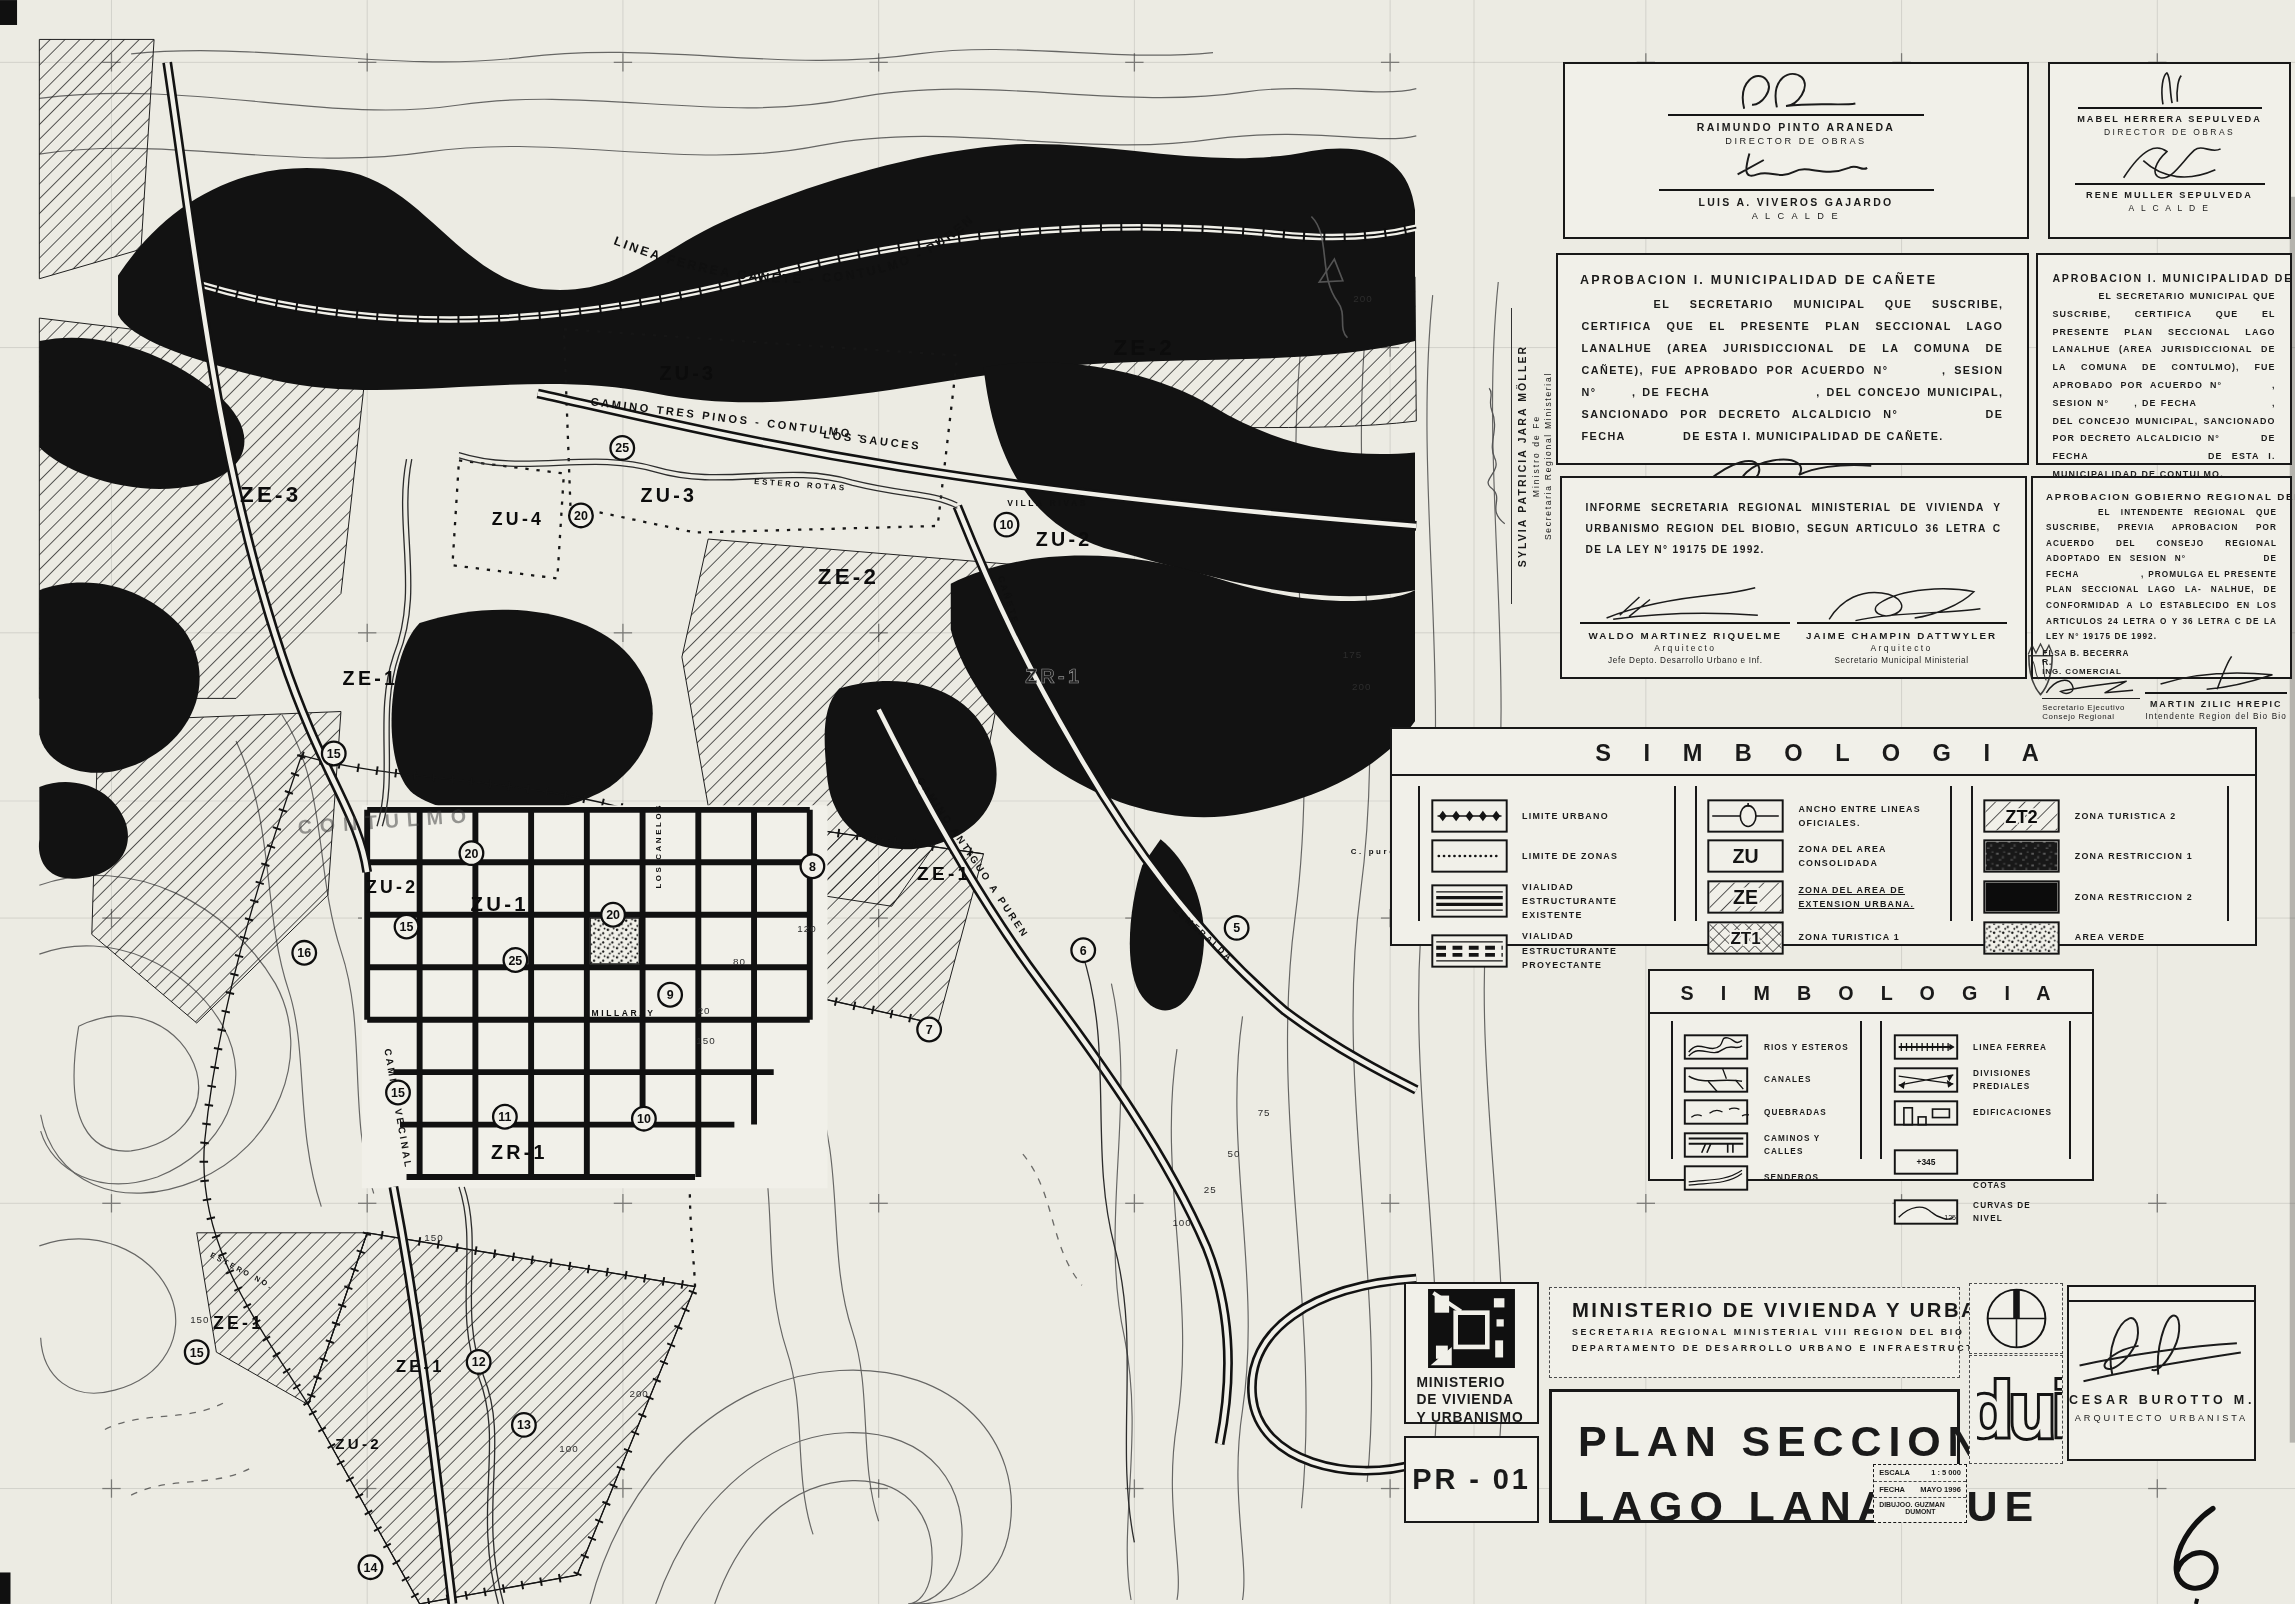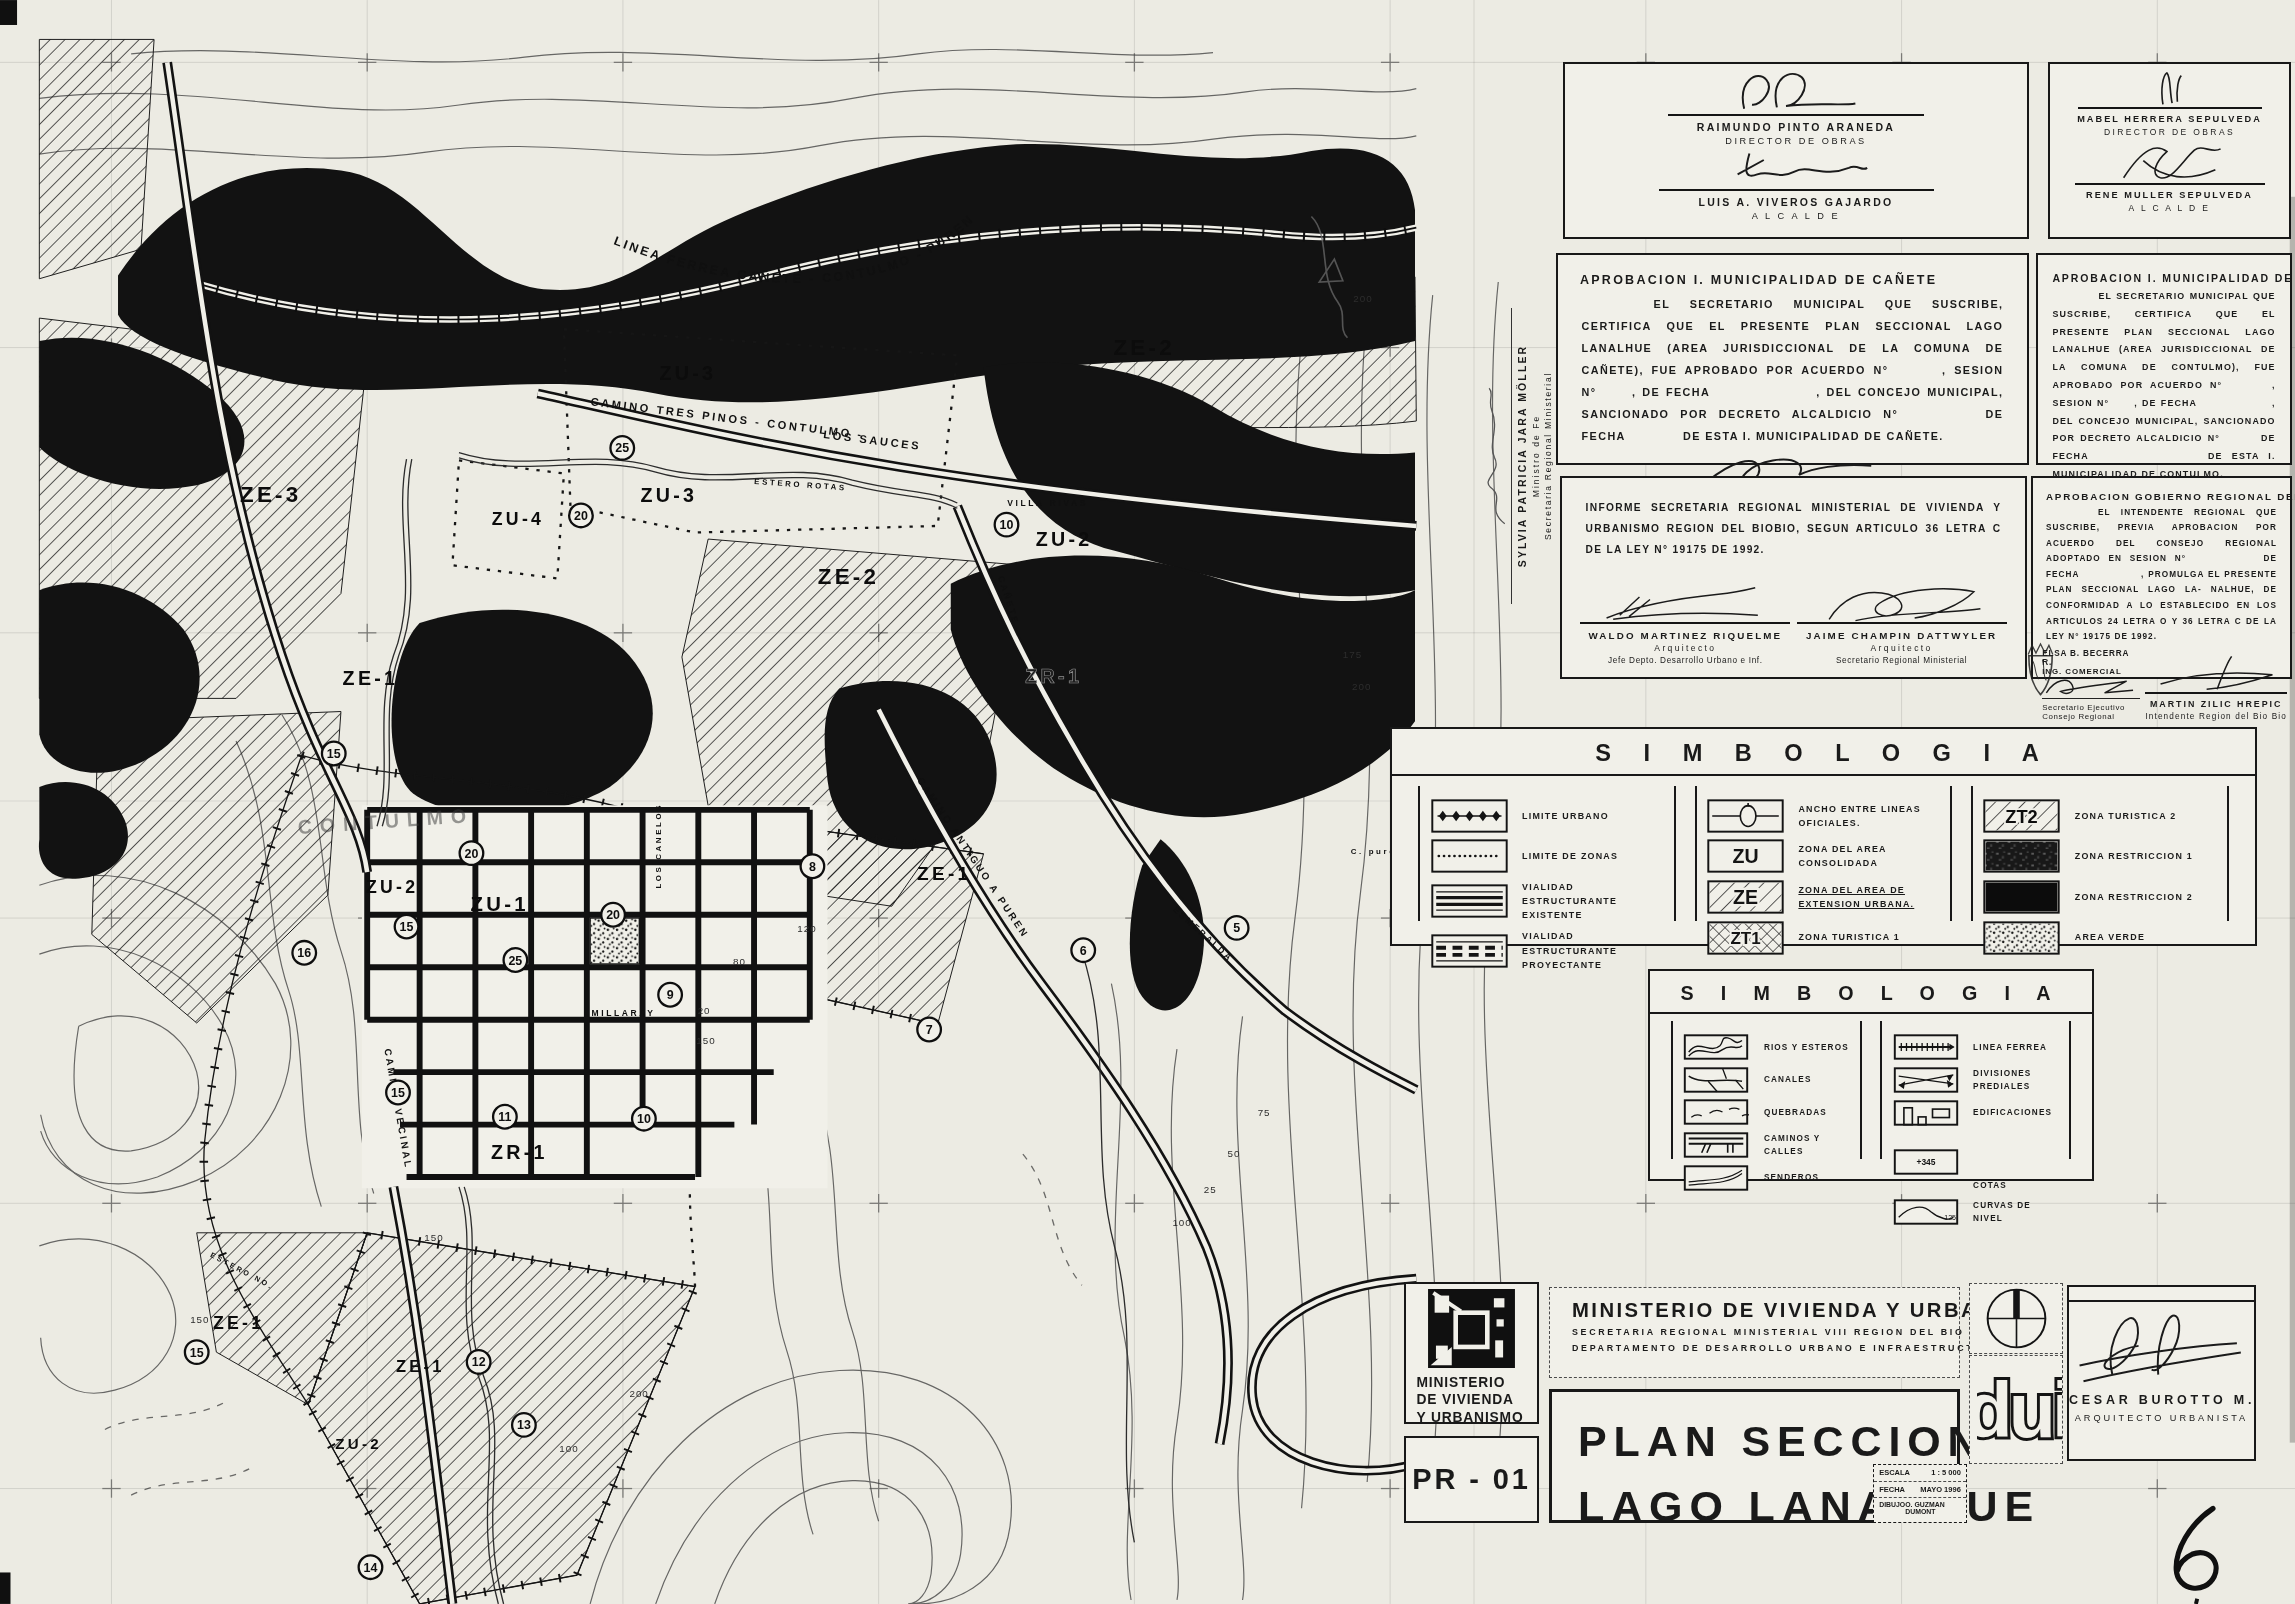--- a/index.html
+++ b/index.html
@@ -561,21 +561,21 @@
       <div class="role" style="font-size:8.5px">Arquitecto</div>
       <div class="role" style="font-size:8.2px;letter-spacing:.08em">Jefe Depto. Desarrollo Urbano e Inf.</div>
     </div>
     <div style="width:210px">
       <svg class="sig-svg" width="171" height="37" viewBox="0 0 260 56">
         <path d="M20,52 C40,20 70,8 100,12 C130,16 140,36 120,44 C100,52 80,40 96,28 C130,4 200,2 240,10 C220,30 180,46 150,50 M60,54 C120,40 200,44 250,36" stroke="#1b1b1b" stroke-width="2.2" fill="none"></path>
       </svg>
       <div class="sigline"></div>
       <div class="name" style="font-size:9.8px">JAIME CHAMPIN DATTWYLER</div>
       <div class="role" style="font-size:8.5px">Arquitecto</div>
-      <div class="role" style="font-size:8.2px;letter-spacing:.08em">Secretario Regional Ministerial</div>
+      <div class="role" style="font-size:8.2px;letter-spacing:.08em">Secretario Municipal Ministerial</div>
     </div>
   </div>
 </div>
 
 <div class="bx typed" style="left:2031px;top:476px;width:261px;height:203px">
   <div class="ap-title" style="font-size:9.8px;margin:13px 13px 2.6px">APROBACION GOBIERNO REGIONAL DEL BIOBIO</div>
   <div class="ap-body" style="font-size:8.2px;margin:1.3px 13px;text-indent:52px;line-height:1.9">EL INTENDENTE REGIONAL QUE SUSCRIBE, PREVIA APROBACION POR ACUERDO DEL CONSEJO REGIONAL ADOPTADO EN SESION N°&nbsp;&nbsp;&nbsp;&nbsp;&nbsp;&nbsp;&nbsp;&nbsp;&nbsp; DE FECHA&nbsp;&nbsp;&nbsp;&nbsp;&nbsp;&nbsp;&nbsp;&nbsp;&nbsp;&nbsp;&nbsp;&nbsp;&nbsp;&nbsp;&nbsp;&nbsp;, PROMULGA EL PRESENTE PLAN SECCIONAL LAGO LA- NALHUE, DE CONFORMIDAD A LO ESTABLECIDO EN LOS ARTICULOS 24 LETRA O Y 36 LETRA C DE LA LEY N° 19175 DE 1992.</div>
   <div style="display:flex;margin:3.9px 9.2px 0;align-items:flex-end">
     <div style="width:108px;position:relative">
       <svg width="35" height="60" viewBox="0 0 54 92" style="position:absolute;left:-19.7px;top:-9.2px;opacity:.85">

